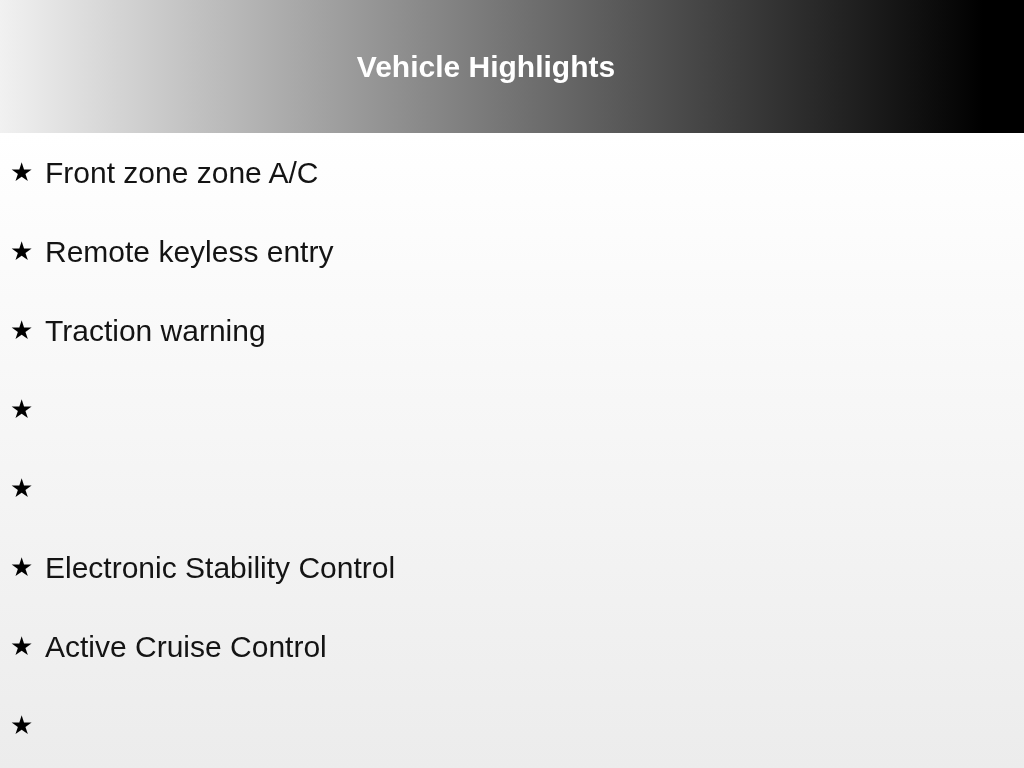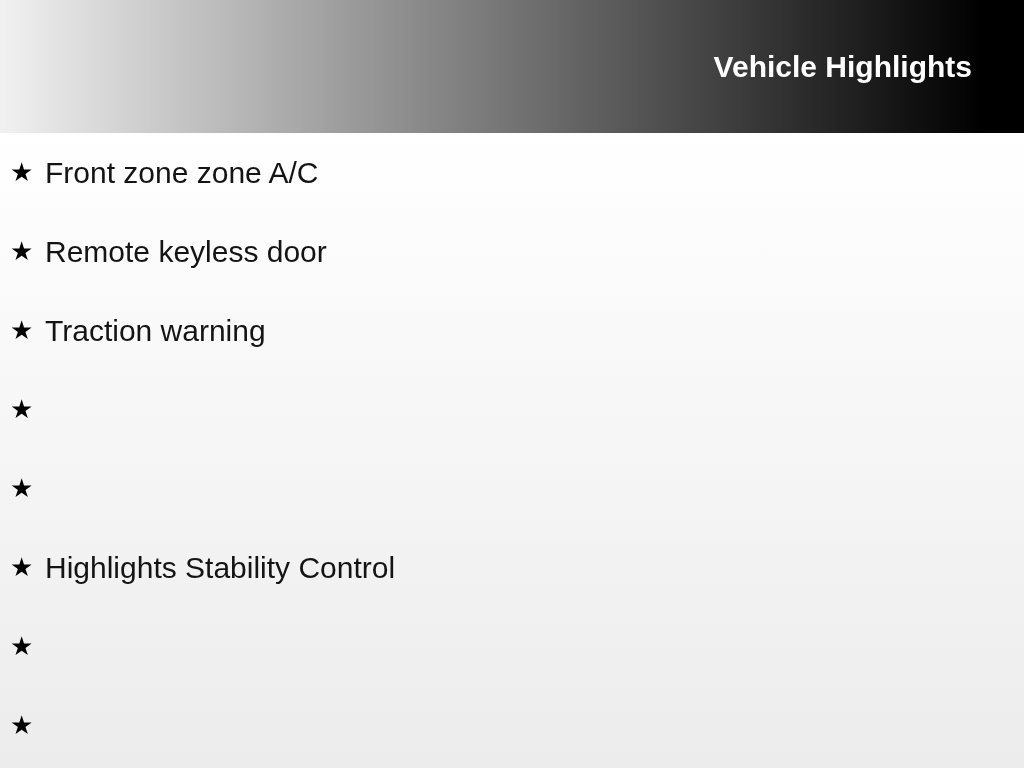--- a/index.html
+++ b/index.html
@@ -10,21 +10,21 @@
     overflow: hidden;
     font-family: "Liberation Sans", sans-serif;
     background: linear-gradient(180deg, var(--body-start, #ffffff) 133px, var(--body-end, #ececec) 100%);
   }
   .header {
     width: 1024px;
     height: 133px;
     background: linear-gradient(90deg, var(--hdr-start, #f1f1f1) 0%, var(--hdr-end, #000000) 96%);
     display: flex;
     align-items: center;
-    justify-content: flex-end;
+    justify-content: center;
     padding-right: 52px;
   }
   .header-title {
     margin: 0;
     color: var(--title-color, #ffffff);
     font-size: 30px;
     font-weight: bold;
     line-height: 1;
   }
   .feature-list {
@@ -59,42 +59,43 @@
   </header>
 
   <ul class="feature-list">
   <li class="feature-item">
     <span class="star">★</span>
     <span class="item-label">Front zone zone A/C</span>
   </li>
 
   <li class="feature-item">
     <span class="star">★</span>
-    <span class="item-label">Remote keyless door</span>
+    <span class="item-label">Remote keyless entry</span>
   </li>
 
   <li class="feature-item">
     <span class="star">★</span>
     <span class="item-label">Traction warning</span>
   </li>
 
   <li class="feature-item">
     <span class="star">★</span>
   </li>
 
   <li class="feature-item">
     <span class="star">★</span>
   </li>
 
   <li class="feature-item">
     <span class="star">★</span>
-    <span class="item-label">Highlights Stability Control</span>
+    <span class="item-label">Electronic Stability Control</span>
   </li>
 
   <li class="feature-item">
     <span class="star">★</span>
+    <span class="item-label">Active Cruise Control</span>
   </li>
 
   <li class="feature-item">
     <span class="star">★</span>
   </li>
 </ul>
 </div>
 
 </body></html>

